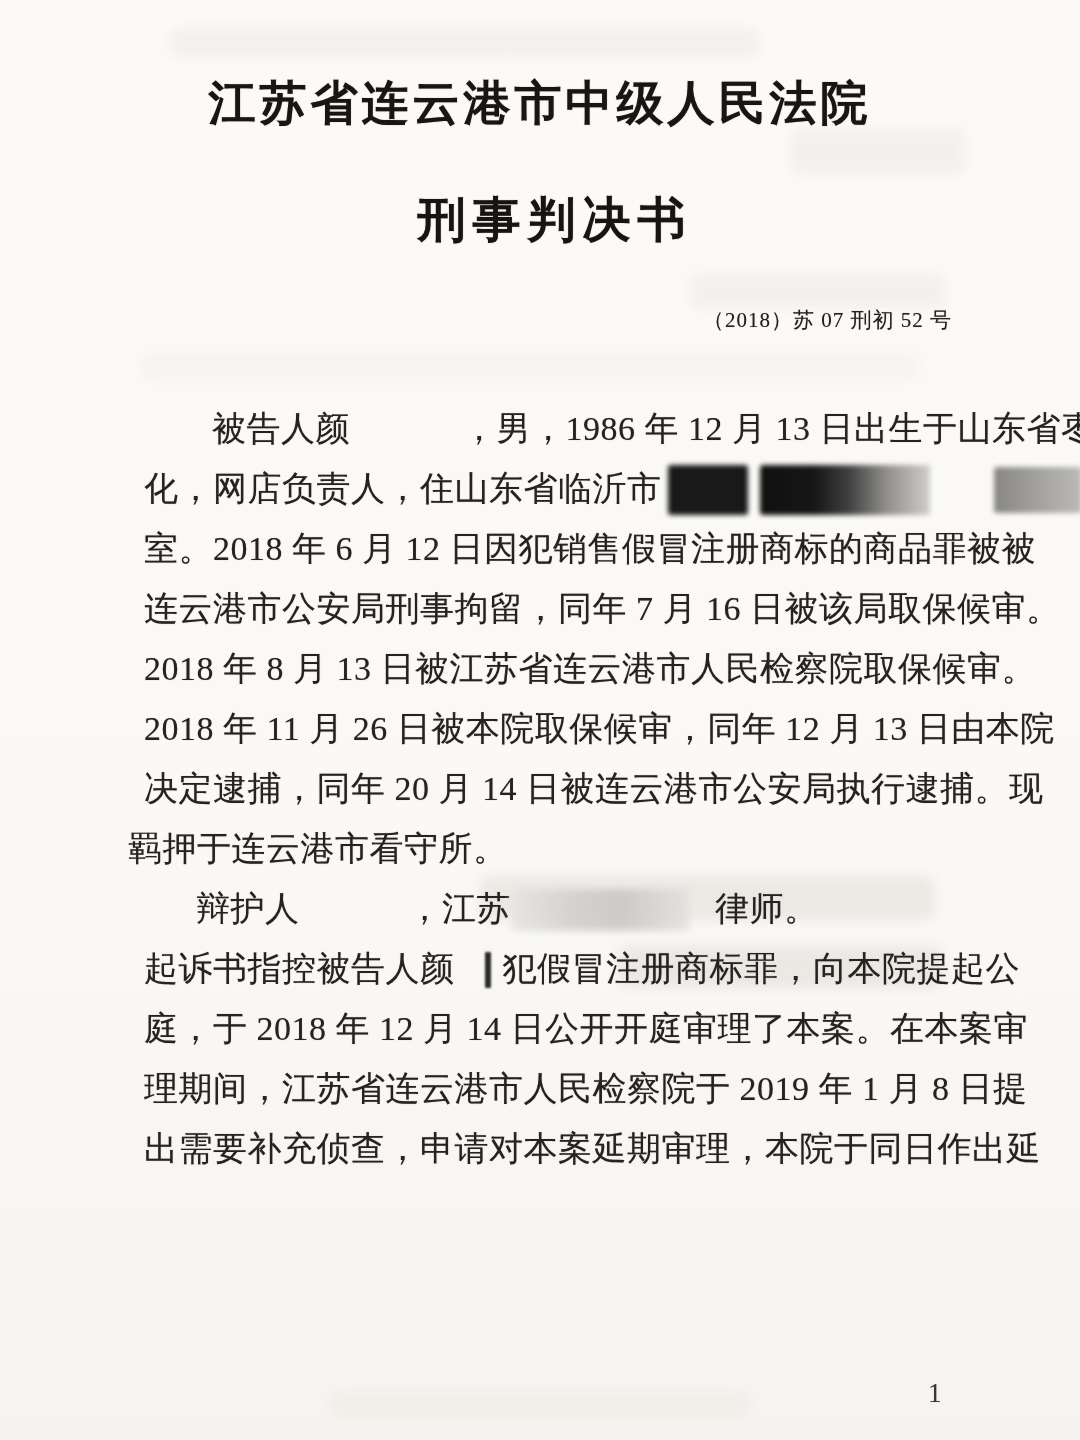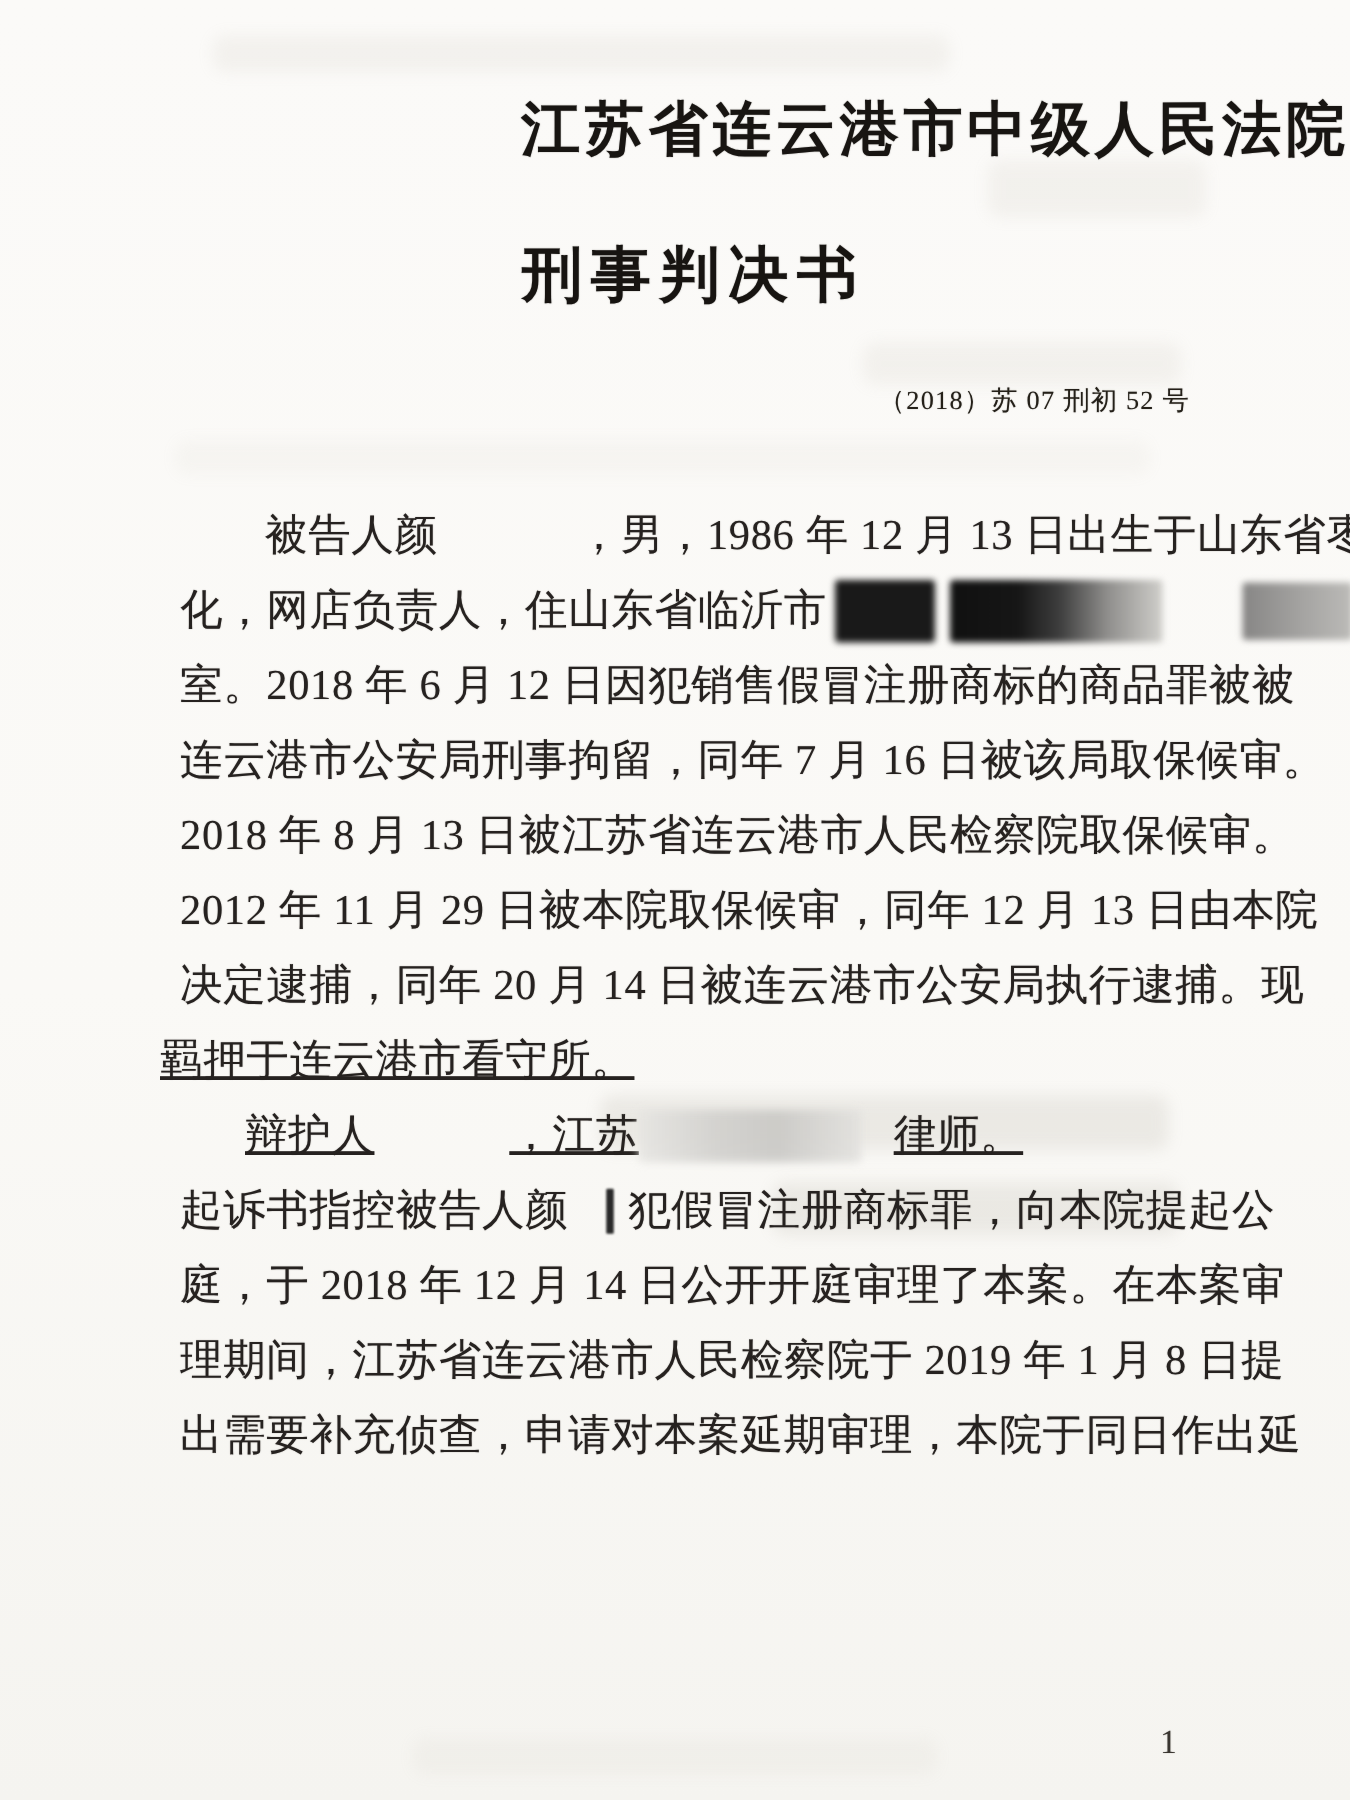--- a/index.html
+++ b/index.html
@@ -14,21 +14,21 @@
   }
   
   .smudge{
     position:absolute;border-radius:10px;
     background:#b9b2a4;filter:blur(6px);opacity:.12;
     pointer-events:none;
   }
   .smudge.darker{opacity:.17;background:#a8a296;}
   .court-name{
     position:absolute;top:72px;left:0;width:1080px;
-    text-align:right;font-size:47px;font-weight:bold;
+    text-align:center;font-size:47px;font-weight:bold;
     letter-spacing:4px;color:#181512;
     text-shadow:0 0 1px rgba(30,25,20,.55);
     white-space:nowrap;
   }
   .doc-title{
     position:absolute;top:188px;left:0;width:1080px;
     text-align:center;font-size:48px;font-weight:bold;
     letter-spacing:7px;color:#171411;
     text-shadow:0 0 1px rgba(30,25,20,.55);
     white-space:nowrap;
@@ -44,21 +44,21 @@
     position:absolute;top:399px;left:128px;width:824px;
   }
   .line{
     height:60px;line-height:60px;
     font-size:34px;color:#262220;
     letter-spacing:.5px;
     white-space:nowrap;
     text-shadow:0 0 1px rgba(45,38,32,.42);
   }
   .line.justify{text-align:justify;text-align-last:justify;margin-left:16px;}
-  .line.left{text-align:center;text-align-last:left;text-decoration:underline;}
+  .line.left{text-align:center;text-align-last:left;}
   .line.indent{text-indent:68px;}
   .seg{display:inline;}
   .redact{
     display:inline-block;vertical-align:middle;
     border-radius:3px;position:relative;top:-2px;
   }
   .redact.gap{background:transparent;height:40px;}
   .redact.light-duo{
     height:52px;filter:blur(2px);
     background:linear-gradient(90deg,#f0efec 0%,#edecea 42%,#a2a1a0 50%,#9b9a99 78%,#b0afad 100%);
@@ -101,21 +101,21 @@
   <div class="doc-title">刑事判决书</div>
 
   <div class="case-number">（2018）苏 07 刑初 52 号</div>
 
   <div class="doc-body">
       <div class="line justify indent"><span class="seg">被告人颜</span><span class="redact gap" style="width: 112px;"></span><span class="seg">，男，1986 年 12 月 13 日出生于山东省枣</span></div>
       <div class="line justify"><span class="seg">化，网店负责人，住山东省临沂市</span><span class="redact gap" style="width: 6px;"></span><span class="redact dark" style="width: 80px;"></span><span class="redact gap" style="width: 12px;"></span><span class="redact dark-grad" style="width: 170px;"></span><span class="redact gap" style="width: 64px;"></span><span class="redact gray-grad" style="width: 88px;"></span><span class="redact gap" style="width: 6px;"></span><span class="seg">02</span></div>
       <div class="line justify"><span class="seg">室。2018 年 6 月 12 日因犯销售假冒注册商标的商品罪被被</span></div>
       <div class="line justify"><span class="seg">连云港市公安局刑事拘留，同年 7 月 16 日被该局取保候审。</span></div>
       <div class="line justify"><span class="seg">2018 年 8 月 13 日被江苏省连云港市人民检察院取保候审。</span></div>
-      <div class="line justify"><span class="seg">2012 年 11 月 29 日被本院取保候审，同年 12 月 13 日由本院</span></div>
+      <div class="line justify"><span class="seg">2018 年 11 月 26 日被本院取保候审，同年 12 月 13 日由本院</span></div>
       <div class="line justify"><span class="seg">决定逮捕，同年 20 月 14 日被连云港市公安局执行逮捕。现</span></div>
       <div class="line left"><span class="seg">羁押于连云港市看守所。</span></div>
       <div class="line left indent"><span class="seg">辩护人</span><span class="redact gap" style="width: 108px;"></span><span class="seg">，江苏</span><span class="redact light-blur" style="width: 178px;"></span><span class="redact gap" style="width: 26px;"></span><span class="seg">律师。</span></div>
       <div class="line justify"><span class="seg">起诉书指控被告人颜</span><span class="redact gap" style="width: 30px;"></span><span class="redact stub" style="width: 6px;"></span><span class="redact gap" style="width: 12px;"></span><span class="seg">犯假冒注册商标罪，向本院提起公</span></div>
       <div class="line justify"><span class="seg">庭，于 2018 年 12 月 14 日公开开庭审理了本案。在本案审</span></div>
       <div class="line justify"><span class="seg">理期间，江苏省连云港市人民检察院于 2019 年 1 月 8 日提</span></div>
       <div class="line justify"><span class="seg">出需要补充侦查，申请对本案延期审理，本院于同日作出延</span></div>
     </div>
 
   <div class="page-number">1</div>

